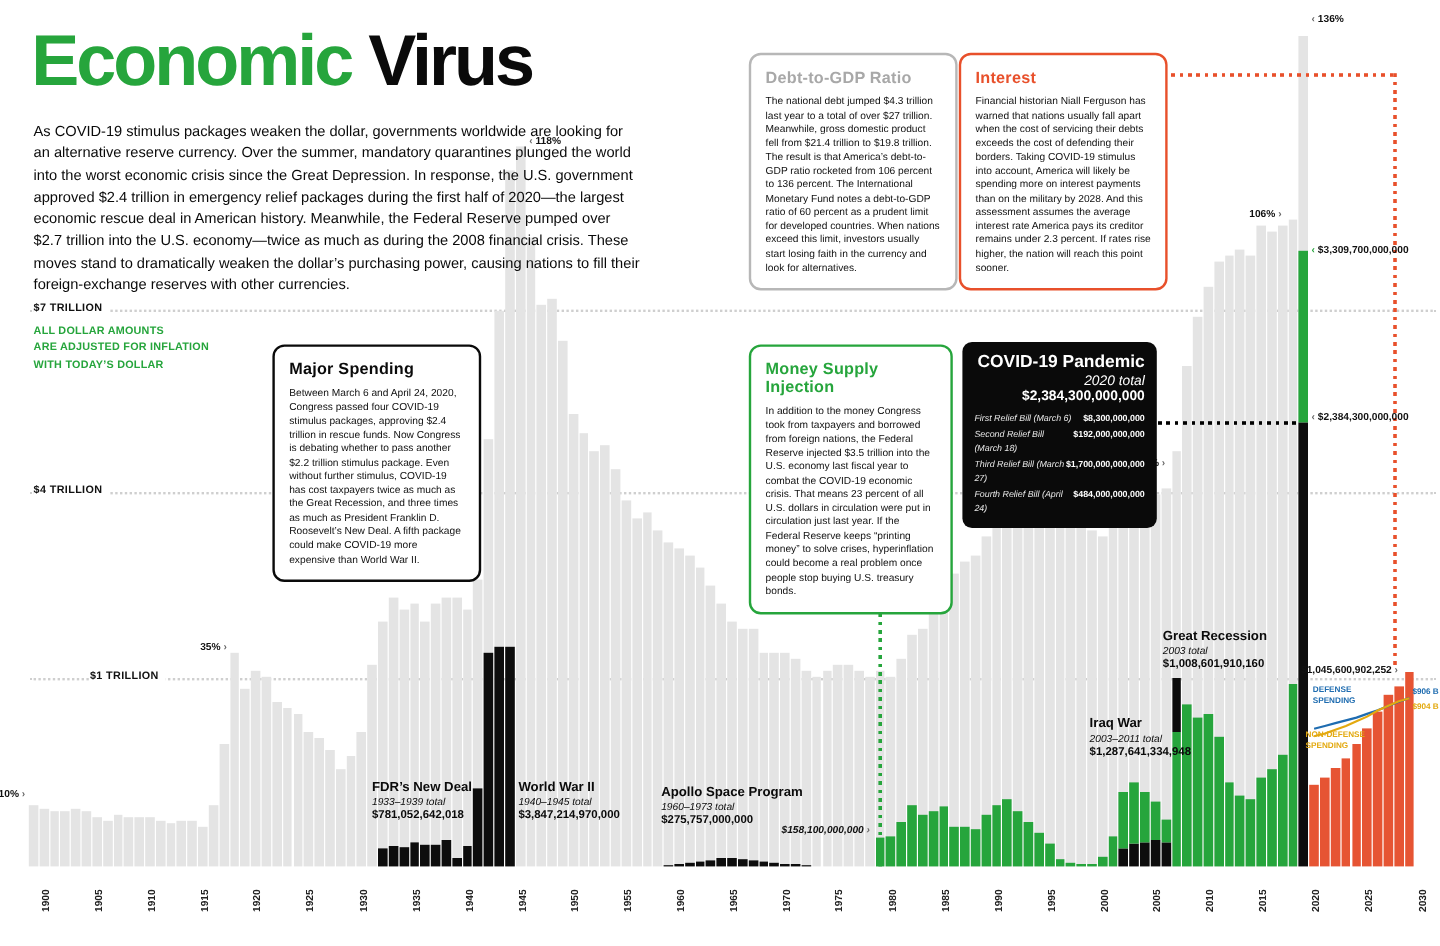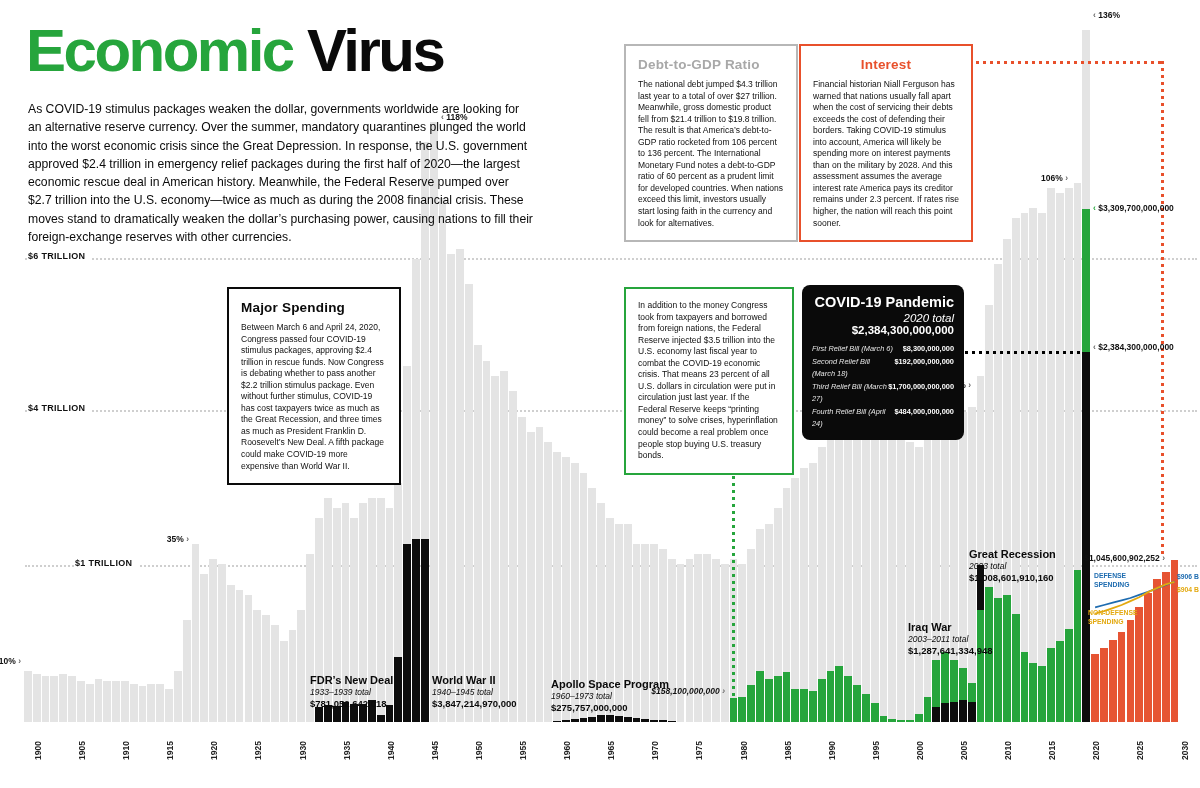--- a/index.html
+++ b/index.html
@@ -22,34 +22,34 @@
   .tick{position:absolute;font-size:8.5px;font-weight:bold;color:#222;white-space:nowrap;
         transform:rotate(-90deg);transform-origin:left top;z-index:1;}
 
   
   .gbar{position:absolute;background:#e4e4e4;z-index:1;}
   .sbar{position:absolute;z-index:2;}
 
   
   .ann{position:absolute;font-size:8.5px;font-weight:bold;color:#111;white-space:nowrap;z-index:4;}
   .ann .ar{color:#666;}
-  .evt{position:absolute;white-space:nowrap;z-index:4;margin-top:24px;}
+  .evt{position:absolute;white-space:nowrap;z-index:4;}
   .evt .t{font-size:11px;font-weight:bold;}
   .evt .p{font-size:8.5px;font-style:italic;margin-top:1px;}
   .evt .v{font-size:9.5px;font-weight:bold;margin-top:1px;}
 
   
-  .box{position:absolute;background:#fff;border:2.5px solid #000;border-radius:0;
+  .box{position:absolute;background:#fff;border:2.5px solid #000;border-radius:10px;
        padding:11px 12px;z-index:5;}
   .box h3{margin:0 0 7px 0;font-size:13.5px;letter-spacing:.2px;}
   .box p{margin:0;font-size:8.5px;line-height:1.36;color:#101010;}
   .box-debt{left:624px;top:44px;width:146px;border-color:#b7b7b7;}
   .box-debt h3{color:#a8a8a8;}
   .box-interest{left:799px;top:44px;width:146px;border-color:#e8502b;}
-  .box-interest h3{color:#e8502b;text-align:center;}
+  .box-interest h3{color:#e8502b;}
   .box-major{left:227px;top:287px;width:146px;border-color:#0a0a0a;}
   .box-money{left:624px;top:287px;width:142px;border-color:#26a53c;}
   .box-money h3{color:#26a53c;}
 
   
   .covid{position:absolute;left:802px;top:285px;width:142px;background:#0a0a0a;color:#fff;
          border-radius:8px;padding:9px 10px 9px 10px;z-index:5;}
   .covid .ct{font-size:14.5px;font-weight:bold;text-align:right;}
   .covid .cs{font-size:11.5px;text-align:right;margin:2px 0 7px 0;}
   .covid .cs .i{font-style:italic;font-weight:normal;}
@@ -72,28 +72,33 @@
 </head>
 <body>
 
 <div id="wrap">
 
   <div class="title">
     <span class="g">Economic</span><span class="k"> Virus</span>
   </div>
   <div class="intro">As COVID-19 stimulus packages weaken the dollar, governments worldwide are looking for an alternative reserve currency. Over the summer, mandatory quarantines plunged the world into the worst economic crisis since the Great Depression. In response, the U.S. government approved $2.4 trillion in emergency relief packages during the first half of 2020—the largest economic rescue deal in American history. Meanwhile, the Federal Reserve pumped over $2.7 trillion into the U.S. economy—twice as much as during the 2008 financial crisis. These moves stand to dramatically weaken the dollar’s purchasing power, causing nations to fill their foreign-exchange reserves with other currencies.</div>
 
+  <div class="note">
+    <div>ALL DOLLAR AMOUNTS</div>
+    <div>ARE ADJUSTED FOR INFLATION</div>
+    <div>WITH TODAY’S DOLLAR</div>
+  </div>
 
   <div id="chart">
       <div class="grid" style="top: 565px;"></div>
       <div class="ylab" style="left: 75px; top: 558px;">$1 TRILLION</div>
       <div class="grid" style="top: 410px;"></div>
       <div class="ylab" style="left: 28px; top: 403px;">$4 TRILLION</div>
       <div class="grid" style="top: 258px;"></div>
-      <div class="ylab" style="left: 28px; top: 251px;">$6 TRILLION</div>
+      <div class="ylab" style="left: 28px; top: 251px;">$7 TRILLION</div>
       <div class="gbar" style="left: 24px; top: 671.118px; width: 7.82px; height: 50.8824px;"></div>
       <div class="gbar" style="left: 32.82px; top: 673.662px; width: 7.82px; height: 48.3382px;"></div>
       <div class="gbar" style="left: 41.64px; top: 676.206px; width: 7.82px; height: 45.7941px;"></div>
       <div class="gbar" style="left: 50.46px; top: 676.206px; width: 7.82px; height: 45.7941px;"></div>
       <div class="gbar" style="left: 59.28px; top: 673.662px; width: 7.82px; height: 48.3382px;"></div>
       <div class="gbar" style="left: 68.1px; top: 676.206px; width: 7.82px; height: 45.7941px;"></div>
       <div class="gbar" style="left: 76.92px; top: 681.294px; width: 7.82px; height: 40.7059px;"></div>
       <div class="gbar" style="left: 85.74px; top: 683.838px; width: 7.82px; height: 38.1618px;"></div>
       <div class="gbar" style="left: 94.56px; top: 678.75px; width: 7.82px; height: 43.25px;"></div>
       <div class="gbar" style="left: 103.38px; top: 681.294px; width: 7.82px; height: 40.7059px;"></div>
@@ -377,20 +382,21 @@
   </div>
   <div class="box box-interest">
     <h3>Interest</h3>
     <p>Financial historian Niall Ferguson has warned that nations usually fall apart when the cost of servicing their debts exceeds the cost of defending their borders. Taking COVID-19 stimulus into account, America will likely be spending more on interest payments than on the military by 2028. And this assessment assumes the average interest rate America pays its creditor remains under 2.3 percent. If rates rise higher, the nation will reach this point sooner.</p>
   </div>
   <div class="box box-major">
     <h3>Major Spending</h3>
     <p>Between March 6 and April 24, 2020, Congress passed four COVID-19 stimulus packages, approving $2.4 trillion in rescue funds. Now Congress is debating whether to pass another $2.2 trillion stimulus package. Even without further stimulus, COVID-19 has cost taxpayers twice as much as the Great Recession, and three times as much as President Franklin D. Roosevelt’s New Deal. A fifth package could make COVID-19 more expensive than World War II.</p>
   </div>
   <div class="box box-money">
+    <h3>Money Supply Injection</h3>
     <p>In addition to the money Congress took from taxpayers and borrowed from foreign nations, the Federal Reserve injected $3.5 trillion into the U.S. economy last fiscal year to combat the COVID-19 economic crisis. That means 23 percent of all U.S. dollars in circulation were put in circulation just last year. If the Federal Reserve keeps “printing money” to solve crises, hyperinflation could become a real problem once people stop buying U.S. treasury bonds.</p>
   </div>
 
   <div class="covid">
     <div class="ct">COVID-19 Pandemic</div>
     <div class="cs">
       <span class="i">2020 total</span>
       <span class="v">$2,384,300,000,000</span>
     </div>
     <div id="covid-rows">

